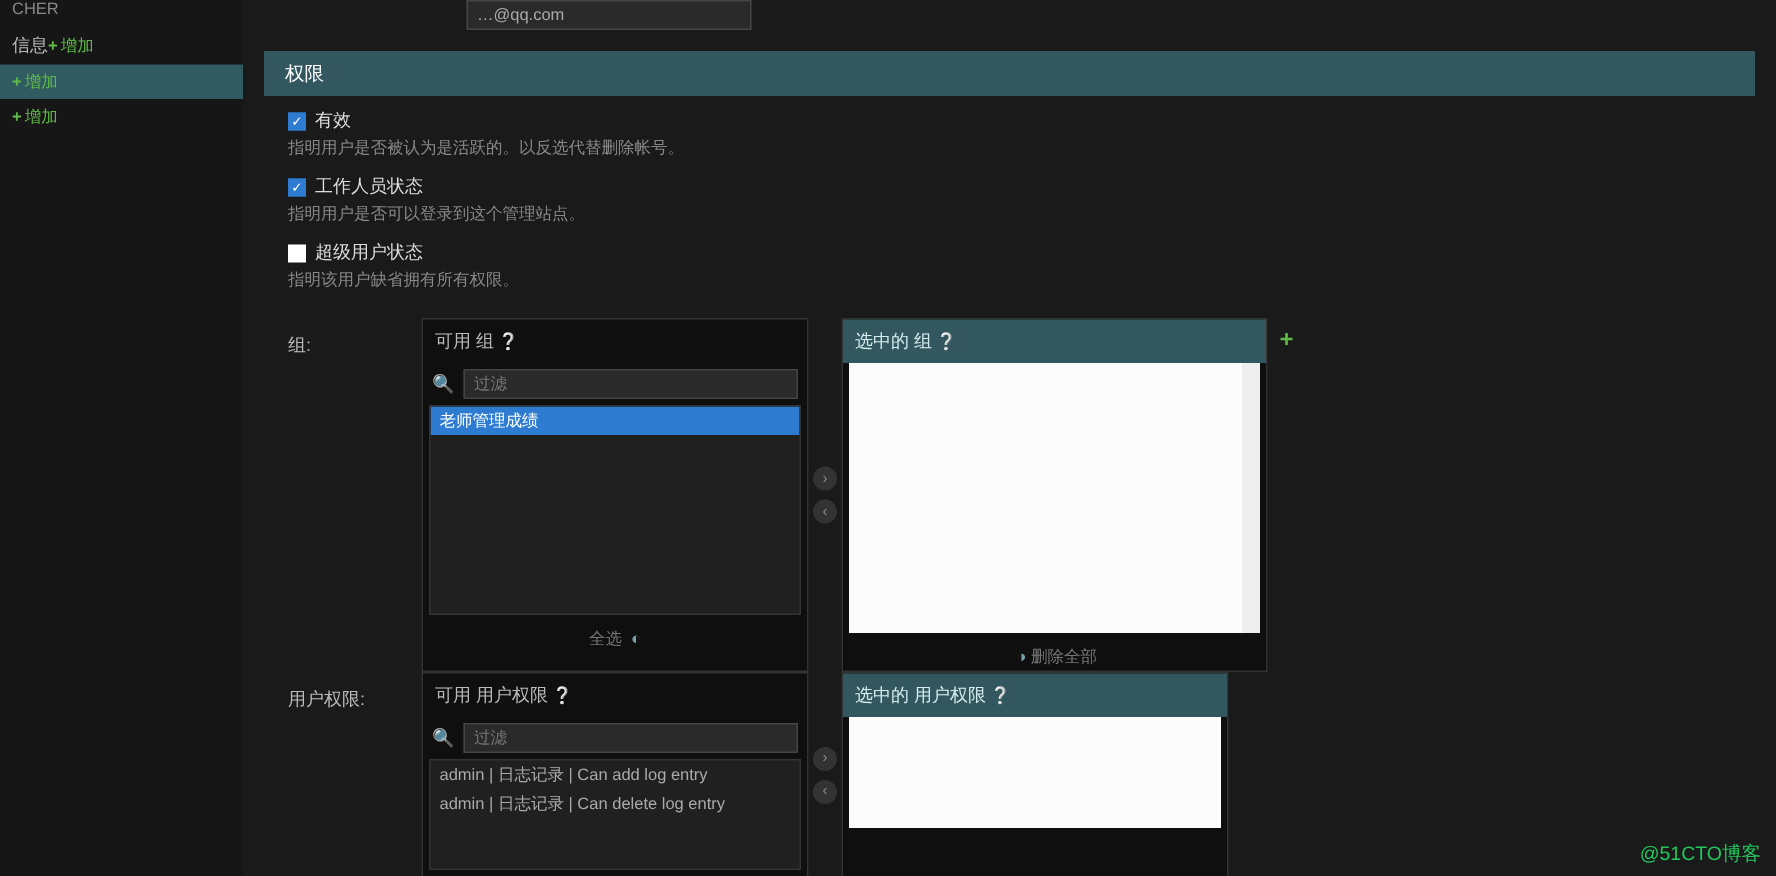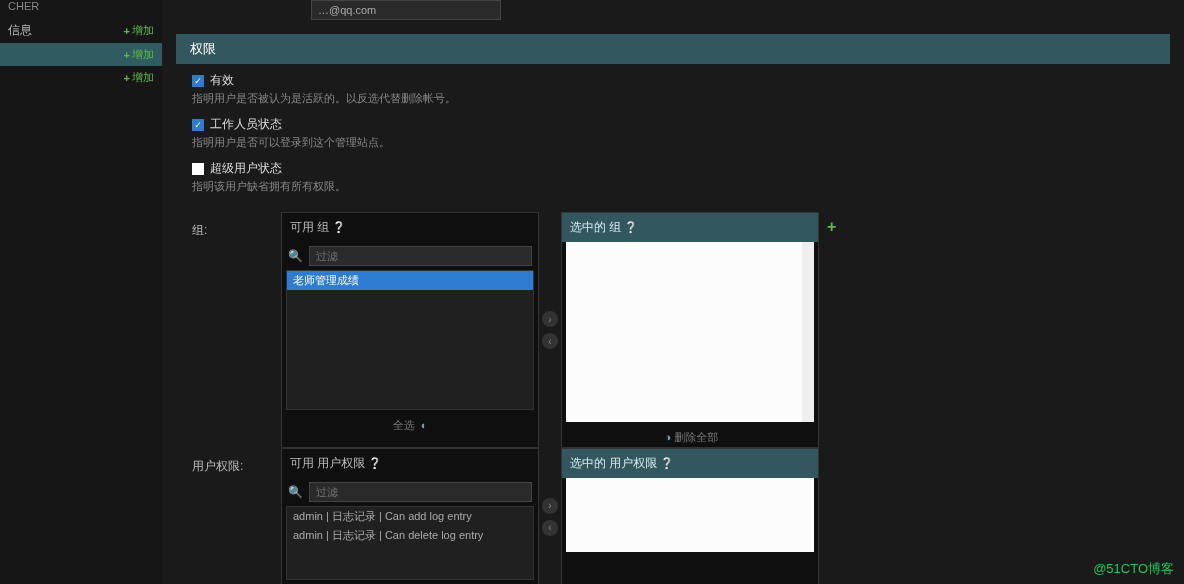--- a/index.html
+++ b/index.html
@@ -22,21 +22,20 @@
   }
   .side-module {
     color: #888;
     padding: 0 8px;
     font-size: 11px;
     height: 18px;
     line-height: 12px;
   }
   .side-row {
     display: flex;
-    justify-content: space-between;
     align-items: center;
     padding: 4px 8px;
     font-size: 12px;
     color: #bbb;
   }
   .side-row.active {
     background: #2f5b61;
     color: #fff;
   }
   .add-link {
@@ -322,21 +321,21 @@
       <div class="select-all-row">
         <span>全选</span> <span class="q">◐</span>
       </div>
     </div>
 
     <div class="arrows">
       <div class="arrow-btn">›</div>
       <div class="arrow-btn">‹</div>
     </div>
 
-    <div class="chosen-box" style="width:258px">
+    <div class="chosen-box" style="width:284px">
       <div class="selector-title chosen">
         <span>选中的 组</span><span class="q">❔</span>
       </div>
       <div class="chosen-list tall">
         <div class="scrollbar-fake"></div>
       </div>
       <div class="select-all-row">
         <span class="q">◑</span> <span>删除全部</span>
       </div>
     </div>

